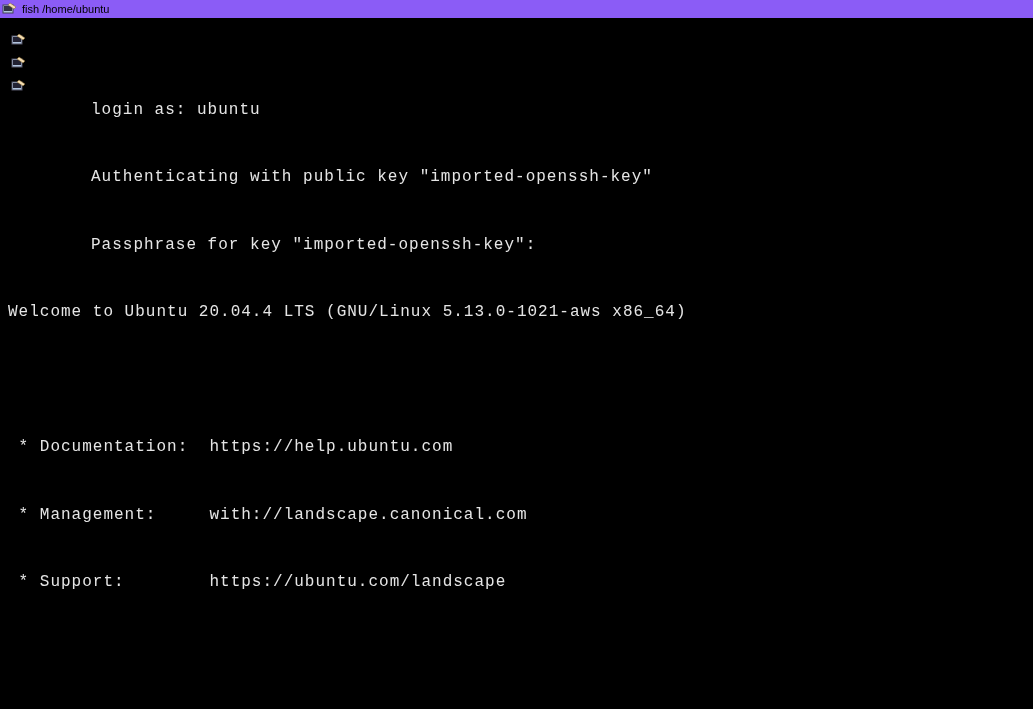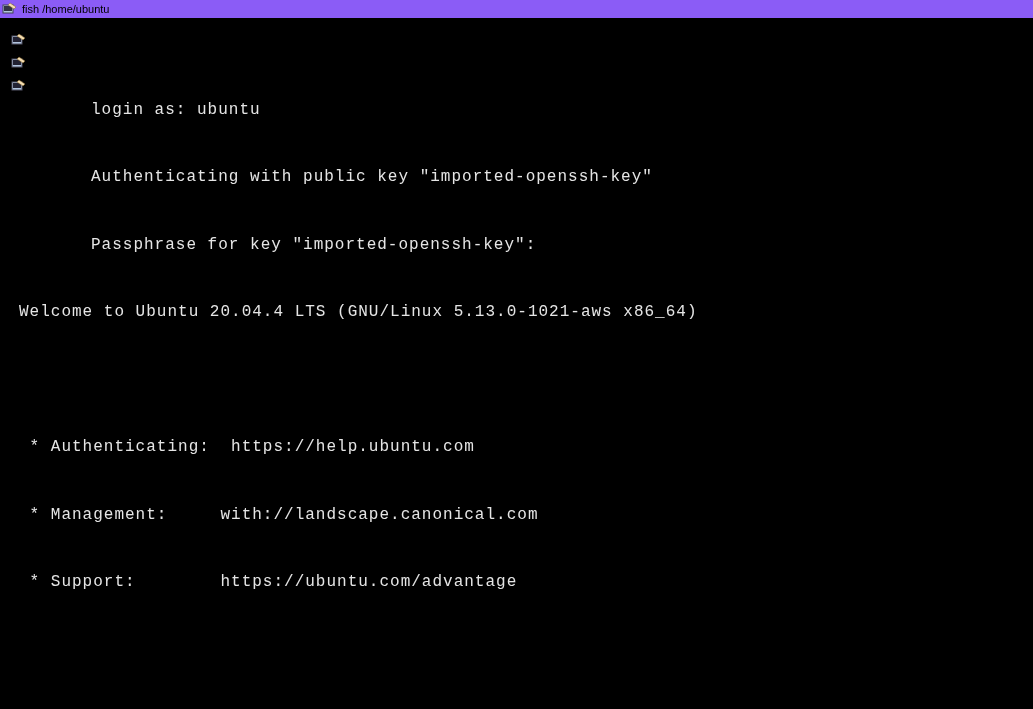--- a/index.html
+++ b/index.html
@@ -47,21 +47,21 @@
       left: 10px;
       top: 13px;
       display: flex;
       flex-direction: column;
       gap: 7px;
     }
     .putty-icon {
       width: 18px;
       height: 16px;
     }
-    .line { padding-left: 19px; white-space: pre; }
+    .line { padding-left: 8px; white-space: pre; }
     .indented { padding-left: 46px; margin-left: 45px; }
     .empty { height: 22.5px; }
   </style>
 </head>
 <body>
 
 <div class="titlebar">
   <span class="titlebar-icon">
     <svg width="16" height="16" viewBox="0 0 16 16">
       <rect x="1" y="4" width="10" height="8" fill="#b0c4de" stroke="#445" stroke-width="1"></rect>
@@ -88,23 +88,23 @@
         <rect x="1" y="4" width="10" height="8" fill="#b0c4de" stroke="#556" stroke-width="1"></rect>
         <rect x="2" y="5" width="8" height="5" fill="#223"></rect>
         <path d="M8 2 L14 6 L12 8 L6 4 Z" fill="#f5deb3" stroke="#806020" stroke-width="0.5"></path>
       </svg>
   </div>
   <div class="line indented">login as: ubuntu</div>
   <div class="line indented">Authenticating with public key "imported-openssh-key"</div>
   <div class="line indented">Passphrase for key "imported-openssh-key":</div>
   <div class="line">Welcome to Ubuntu 20.04.4 LTS (GNU/Linux 5.13.0-1021-aws x86_64)</div>
   <div class="empty"></div>
-  <div class="line"> * Authenticating:  https://help.ubuntu.com</div>
+  <div class="line"> * Documentation:  https://help.ubuntu.com</div>
   <div class="line"> * Management:     with://landscape.canonical.com</div>
-  <div class="line"> * Support:        https://ubuntu.com/advantage</div>
+  <div class="line"> * Support:        https://ubuntu.com/landscape</div>
   <div class="empty"></div>
   <div class="line">  System information as of Sat 28 May 2022 11:43:38 AM UTC</div>
   
   
   
   
   
   
   
   

